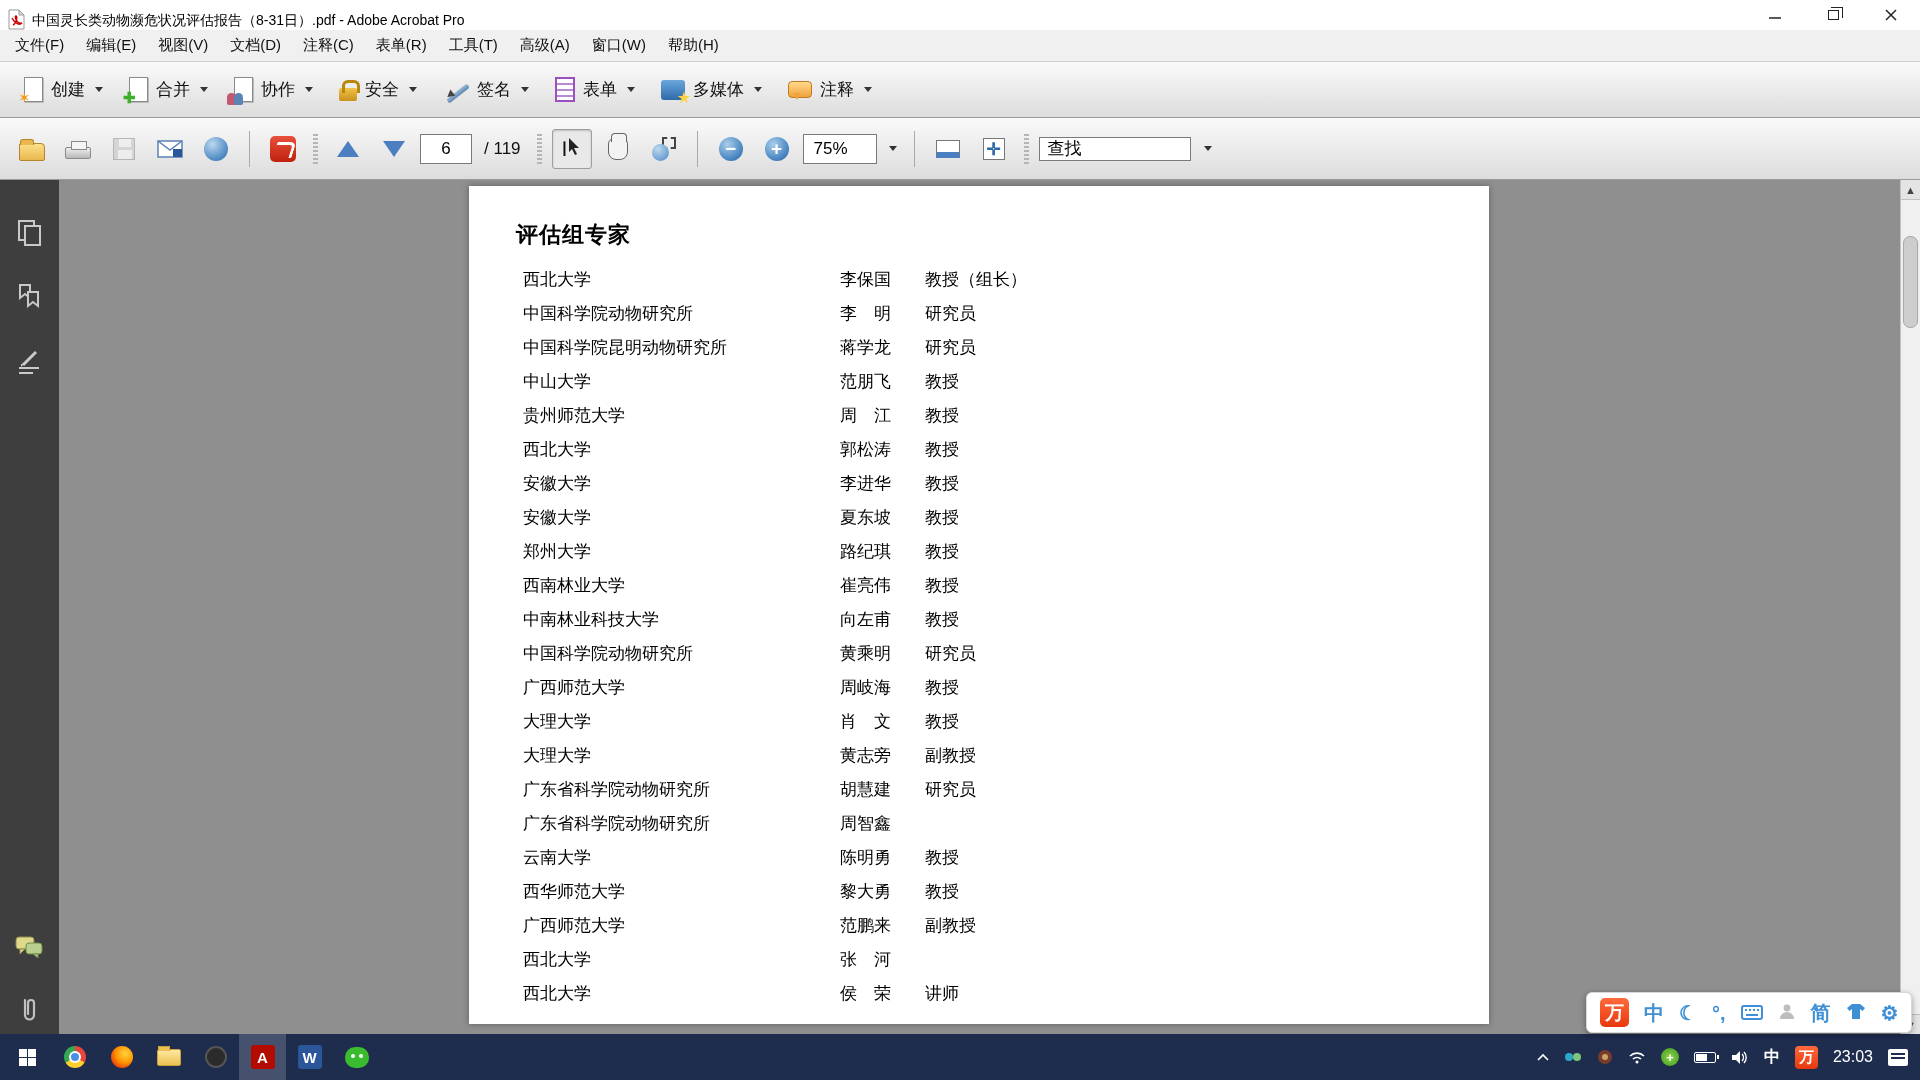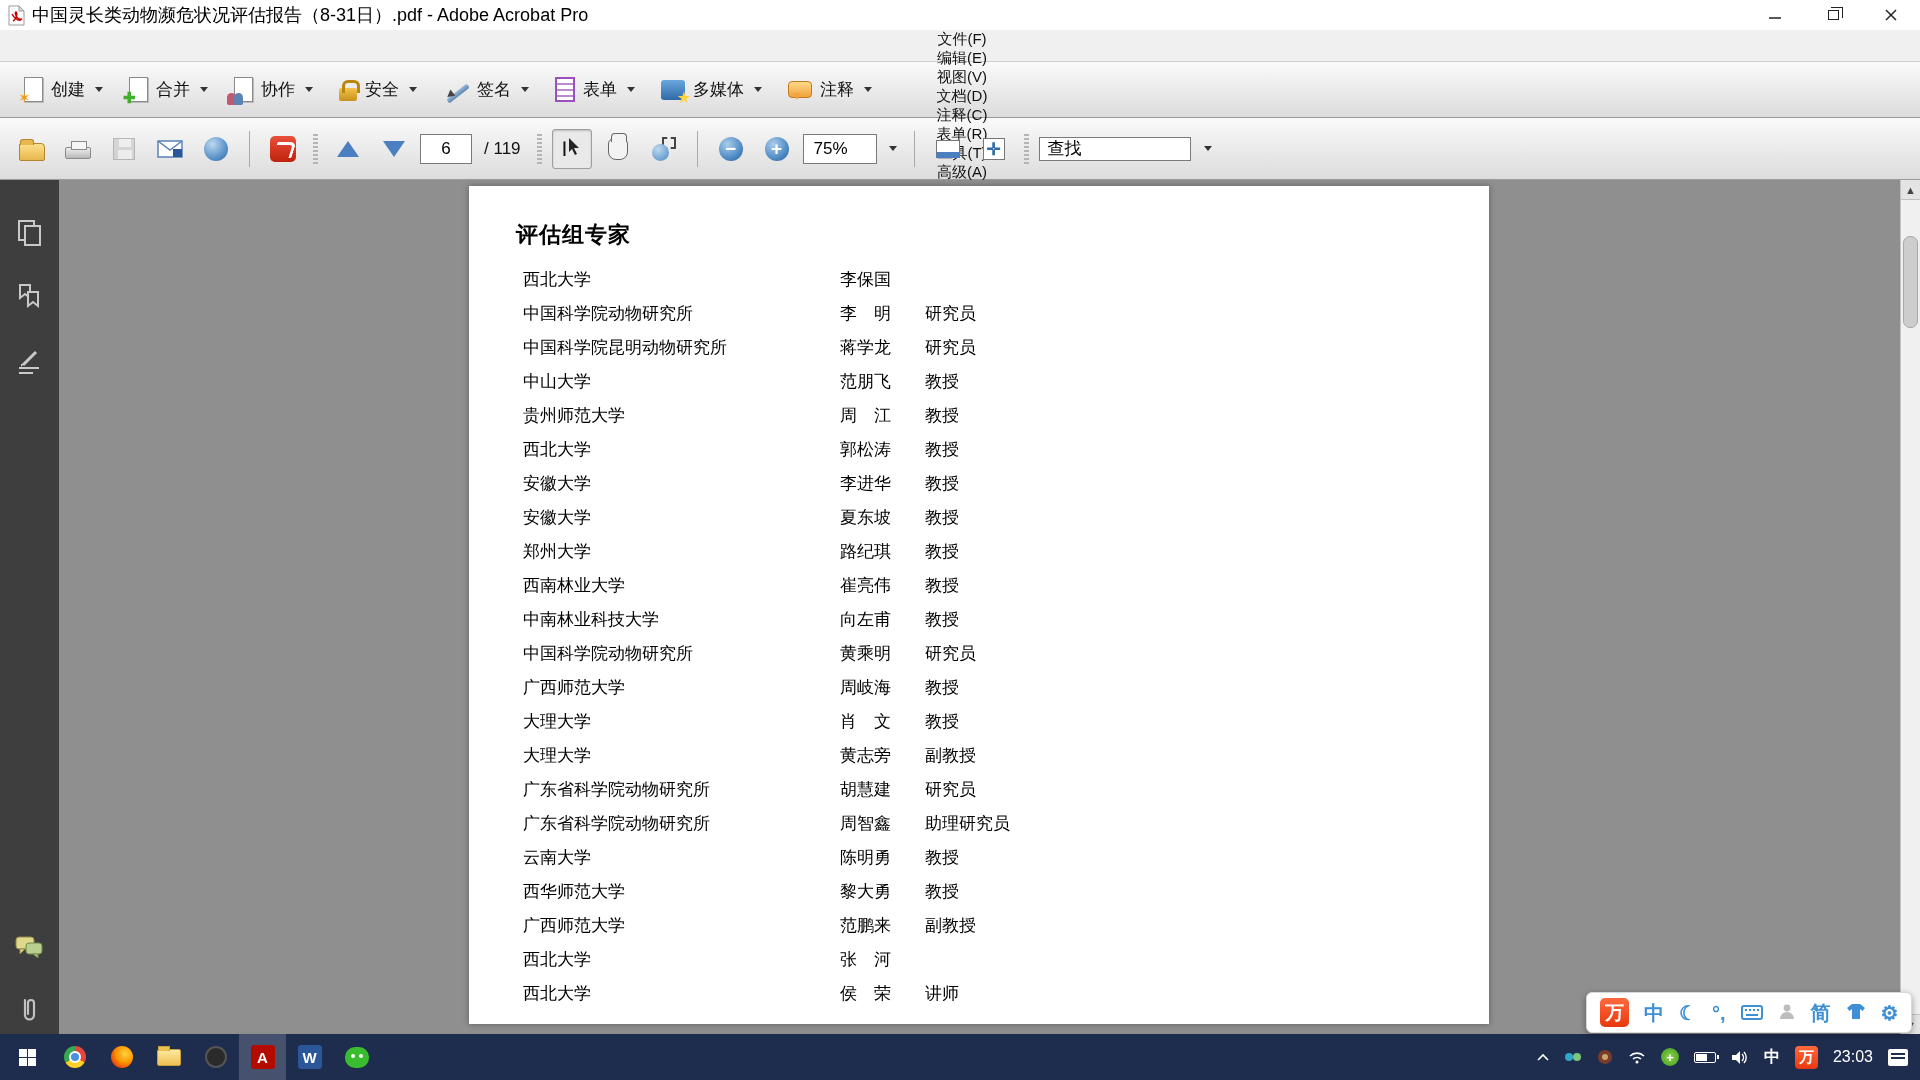--- a/index.html
+++ b/index.html
@@ -1,28 +1,28 @@
 <!DOCTYPE html>
 <html><head>
 <meta charset="utf-8">
 <style>
   * { margin:0; padding:0; box-sizing:border-box; }
   html,body { width:1920px; height:1080px; overflow:hidden; font-family:"Liberation Sans",sans-serif; background:#8f8f8f; }
 
   
-  #titlebar { height:30px; background:#fff; display:flex; align-items:center; padding-left:8px; font-size:18px; color:#000; }
+  #titlebar { height:30px; background:#fff; display:flex; align-items:flex-end; padding-left:8px; font-size:14px; color:#000; }
   #titlebar .title { margin-left:7px; white-space:nowrap; }
   #win-controls { margin-left:auto; display:flex; }
   .win-btn { width:58px; height:30px; display:flex; align-items:center; justify-content:center; color:#222; font-size:15px; }
   .restore-glyph { width:11px; height:10px; border:1.5px solid #222; position:relative; }
   .restore-glyph::before { content:""; position:absolute; left:2px; top:-4px; width:11px; height:10px; border:1.5px solid #222; border-left:none; border-bottom:none; }
   .pdf-file-icon { width:17px; height:21px; position:relative; }
 
   
-  #menubar { height:32px; background:#f0f0f0; border-bottom:1px solid #cfcfcf; display:flex; align-items:center; font-size:15px; color:#111; padding-left:4px;flex-direction:column; }
+  #menubar { height:32px; background:#f0f0f0; border-bottom:1px solid #cfcfcf; display:flex; align-items:center; font-size:15px; color:#111; padding-left:4px; }
   .menu-item { padding:0 11px; height:100%; display:flex; align-items:center; }
 
   
   .toolbar { background:linear-gradient(#fafafa,#dcdcdc); border-bottom:1px solid #9b9b9b; display:flex; align-items:center; }
   #tb1 { height:56px; padding-left:16px; gap:6px; }
   .tb1-btn { display:flex; align-items:center; gap:8px; padding:5px 12px 5px 8px; font-size:17px; color:#111; border-radius:3px; }
   .caret { width:0; height:0; border-left:4px solid transparent; border-right:4px solid transparent; border-top:5px solid #333; margin-left:2px; }
   #tb2 { height:62px; padding-left:12px; gap:6px; }
   .sep { width:1px; height:36px; background:#aaa; margin:0 7px; }
   .grip { width:5px; height:30px; margin:0 4px; background:repeating-linear-gradient(#b5b5b5 0 2px, transparent 2px 4px); }
@@ -342,20 +342,21 @@
   </div>
 
   <div id="docarea">
     <div id="page">
       <div id="page-heading">评估组专家</div>
       <div id="expert-rows">
 
           <div class="erow">
             <span>西北大学</span>
             <span>李保国</span>
+            <span>教授（组长）</span>
           </div>
 
           <div class="erow">
             <span>中国科学院动物研究所</span>
             <span>李　明</span>
             <span>研究员</span>
           </div>
 
           <div class="erow">
             <span>中国科学院昆明动物研究所</span>
@@ -437,21 +438,20 @@
 
           <div class="erow">
             <span>广东省科学院动物研究所</span>
             <span>胡慧建</span>
             <span>研究员</span>
           </div>
 
           <div class="erow">
             <span>广东省科学院动物研究所</span>
             <span>周智鑫</span>
-            <span>助理研究员</span>
           </div>
 
           <div class="erow">
             <span>云南大学</span>
             <span>陈明勇</span>
             <span>教授</span>
           </div>
 
           <div class="erow">
             <span>西华师范大学</span>

